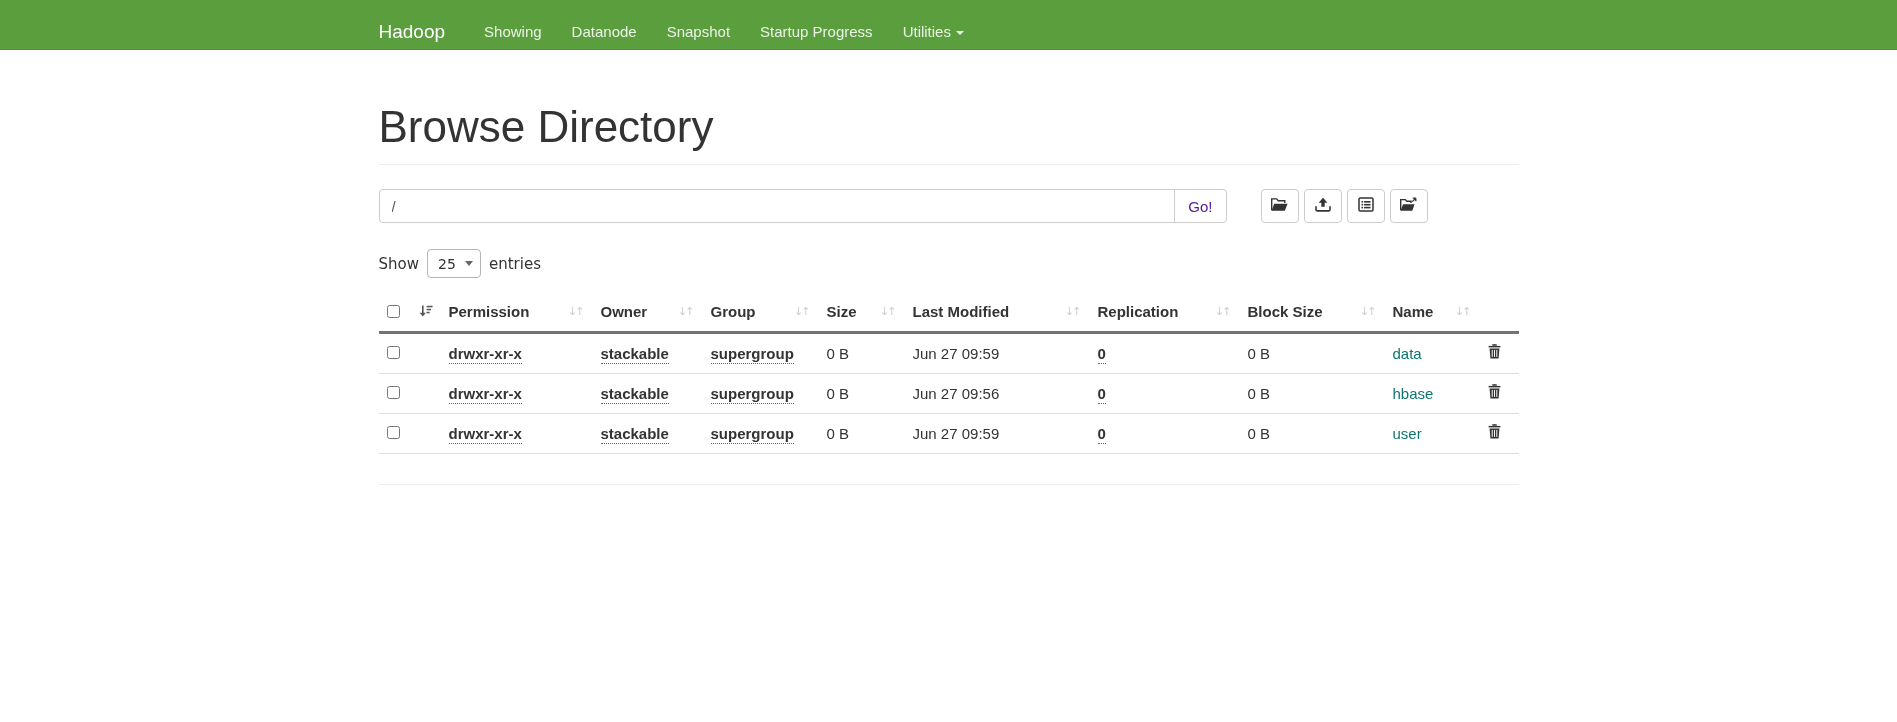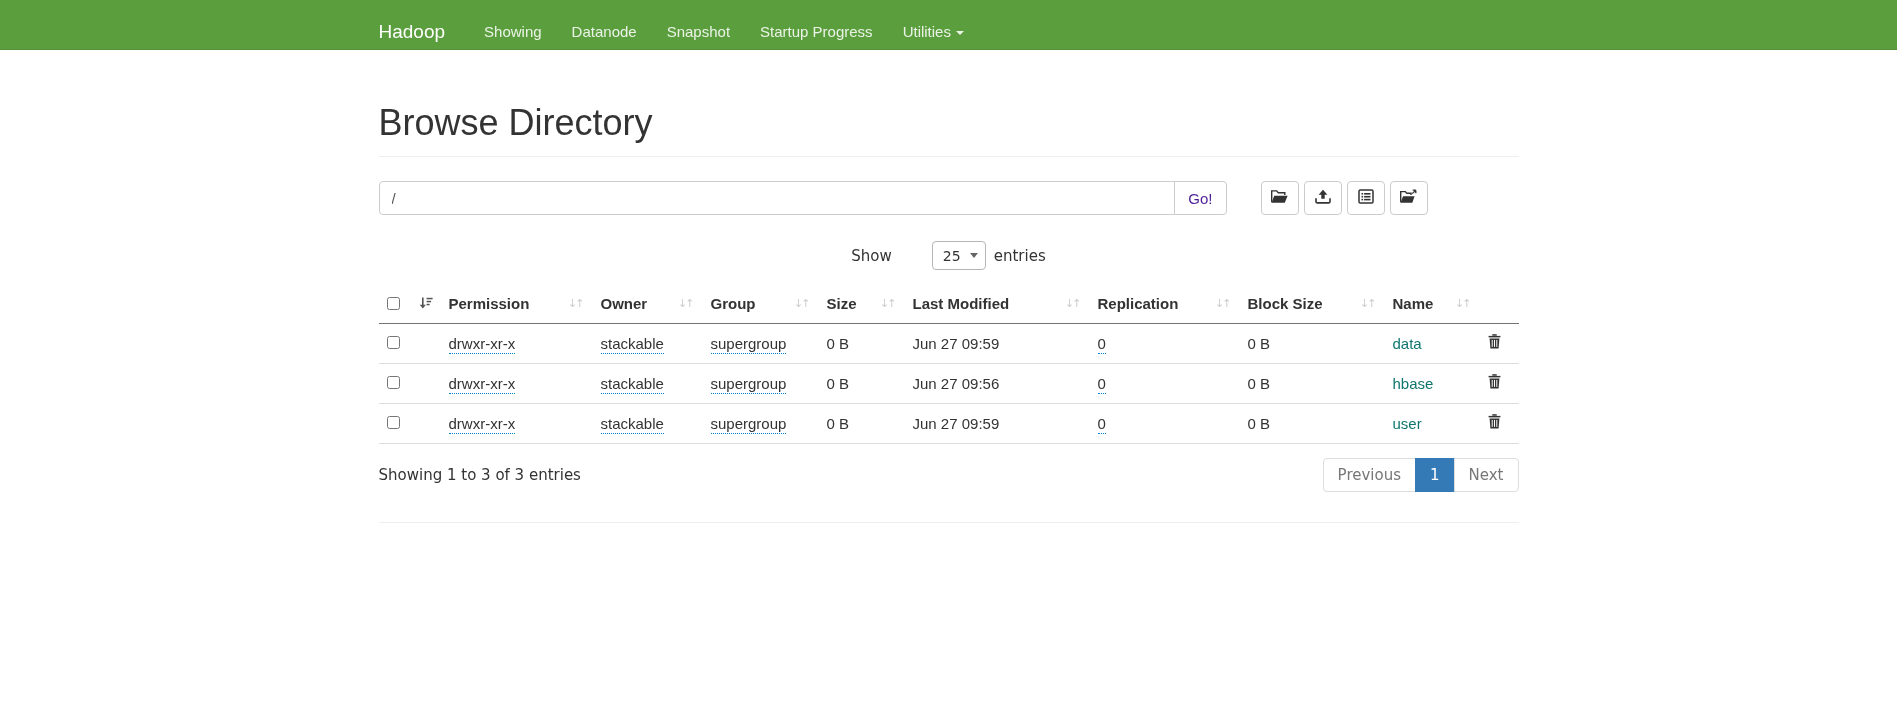--- a/index.html
+++ b/index.html
@@ -24,21 +24,21 @@
   .caret {
     display:inline-block; margin-left:5px; vertical-align:middle;
     border-top:4px solid rgba(255,255,255,.88);
     border-right:4px solid transparent; border-left:4px solid transparent;
   }
   
   .container { width:1140px; margin:0 auto; }
   .page-header { margin-top:52px; padding-bottom:12px; border-bottom:1px solid #eee; }
   h1 {
     margin:0; font-family:"Liberation Sans", sans-serif;
-    font-size:36px; font-weight:400; color:#333;
+    font-size:44px; font-weight:400; color:#333;
   }
   
   .path-row { display:flex; margin-top:24px; align-items:flex-start; }
   .input-group { display:flex; width:848px; }
   .path-input {
     flex:1; height:34px; padding:6px 12px; border:1px solid #ccc;
     border-radius:4px 0 0 4px; background:#fff; color:#555; outline:none;
     font:15px "Liberation Sans", sans-serif;
   }
   .go-btn {
@@ -46,54 +46,54 @@
     border-radius:0 4px 4px 0; background:#fff; color:#4c1d95; cursor:pointer;
     font:15px "Liberation Sans", sans-serif;
   }
   .action-btns { display:flex; gap:5px; margin-left:34px; }
   .icon-btn {
     width:38px; height:34px; border:1px solid #ccc; border-radius:4px;
     background:#fff; display:flex; align-items:center; justify-content:center;
     cursor:pointer; padding:0;
   }
   
-  .controls-row { display:flex; justify-content:space-between; align-items:center; margin-top:26px;flex-direction:column; }
+  .controls-row { display:flex; justify-content:space-between; align-items:center; margin-top:26px; }
   .length-wrap { display:flex; align-items:center; gap:8px; font-size:15px; }
-  .select-shell { position:relative; display:inline-block;margin-left:32px; }
+  .select-shell { position:relative; display:inline-block; }
   .select-shell select {
     appearance:none; -webkit-appearance:none;
     height:29px; min-width:54px; padding:3px 24px 3px 10px;
     border:1px solid #b5b5b5; border-radius:4px; background:#fff;
     font:14px "DejaVu Sans", sans-serif; color:#333; cursor:pointer;
   }
   .select-shell::after {
     content:""; position:absolute; right:8px; top:12px;
     border-top:5px solid #666; border-left:4px solid transparent; border-right:4px solid transparent;
     pointer-events:none;
   }
   .search-wrap { display:flex; align-items:center; gap:9px; font-size:15px; }
   .search-input {
     width:188px; height:30px; border:1px solid #ccc; border-radius:4px;
     padding:4px 10px; font:14px "DejaVu Sans", sans-serif; outline:none;
   }
   
   table { width:100%; table-layout:fixed; border-collapse:collapse; margin-top:16px;
           font-family:"Liberation Sans", sans-serif; }
   th {
-    text-align:left; padding:9px 8px 11px; border-bottom:1px solid #737373;
+    text-align:left; padding:9px 8px 11px; border-bottom:3px solid #737373;
     font-size:15px; font-weight:bold; color:#333; cursor:pointer;
   }
   td { padding:10px 8px 11px; border-bottom:1px solid #ddd; font-size:15px; color:#333; }
   .th-flex { display:flex; justify-content:space-between; align-items:center; }
   .sort-icons {
     color:#ccc; font-size:11px; letter-spacing:-2px; padding-right:2px;
     font-family:"DejaVu Sans", sans-serif; font-weight:normal;
   }
   input[type=checkbox] { width:13px; height:13px; margin:0; cursor:pointer; }
-  .editable { border-bottom:1px dotted #0088cc; padding-bottom:1px; cursor:pointer; }
+  .editable { border-bottom:1px dotted #0088cc; padding-bottom:1px; cursor:pointer;font-weight:bold; }
   .name-link { color:#0f766e; text-decoration:none; cursor:pointer; }
   .trash-btn { background:none; border:none; padding:0; cursor:pointer; line-height:0; }
   
   .summary-row { display:flex; justify-content:space-between; align-items:center; margin-top:14px; }
   .pagination { display:flex; }
   .page-btn {
     font:15px "DejaVu Sans", sans-serif; padding:7px 14px; border:1px solid #ddd;
     background:#fff; color:#777; margin-left:-1px; cursor:pointer;
   }
   .page-btn.first { border-radius:4px 0 0 4px; margin-left:0; }
@@ -336,24 +336,16 @@
                 <rect x="6" y="5.9" width="1" height="7" fill="#fff"></rect>
                 <rect x="8.3" y="5.9" width="1" height="7" fill="#fff"></rect>
               </svg>
             </span>
           </button>
         </td>
       </tr>
     </tbody>
   </table>
 
-  <div class="summary-row">
-    <div>Showing 1 to 3 of 3 entries</div>
-    <div class="pagination">
-      <button class="page-btn first">Previous</button>
-      <button class="page-btn active">1</button>
-      <button class="page-btn last">Next</button>
-    </div>
-  </div>
 
   <hr class="footer-hr">
 
 </div>
 
 </body></html>

